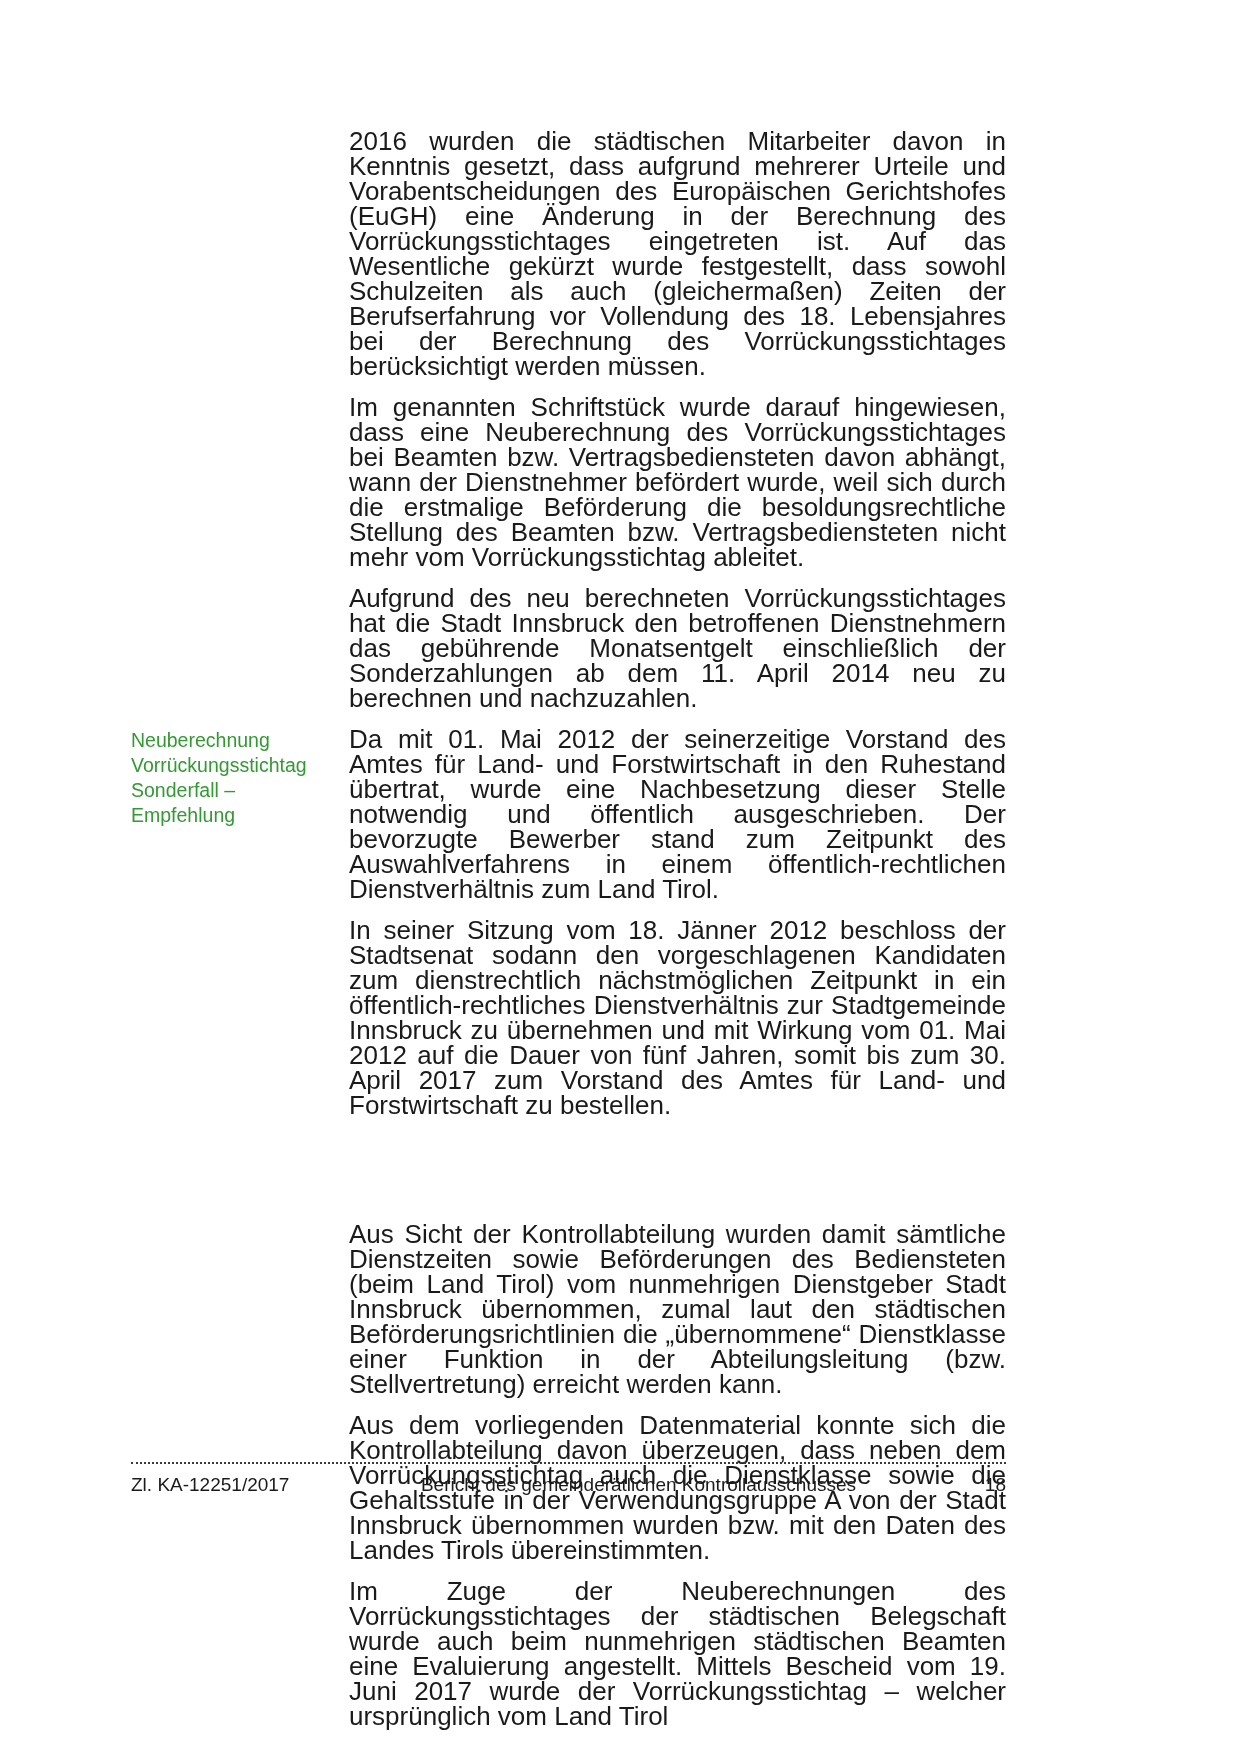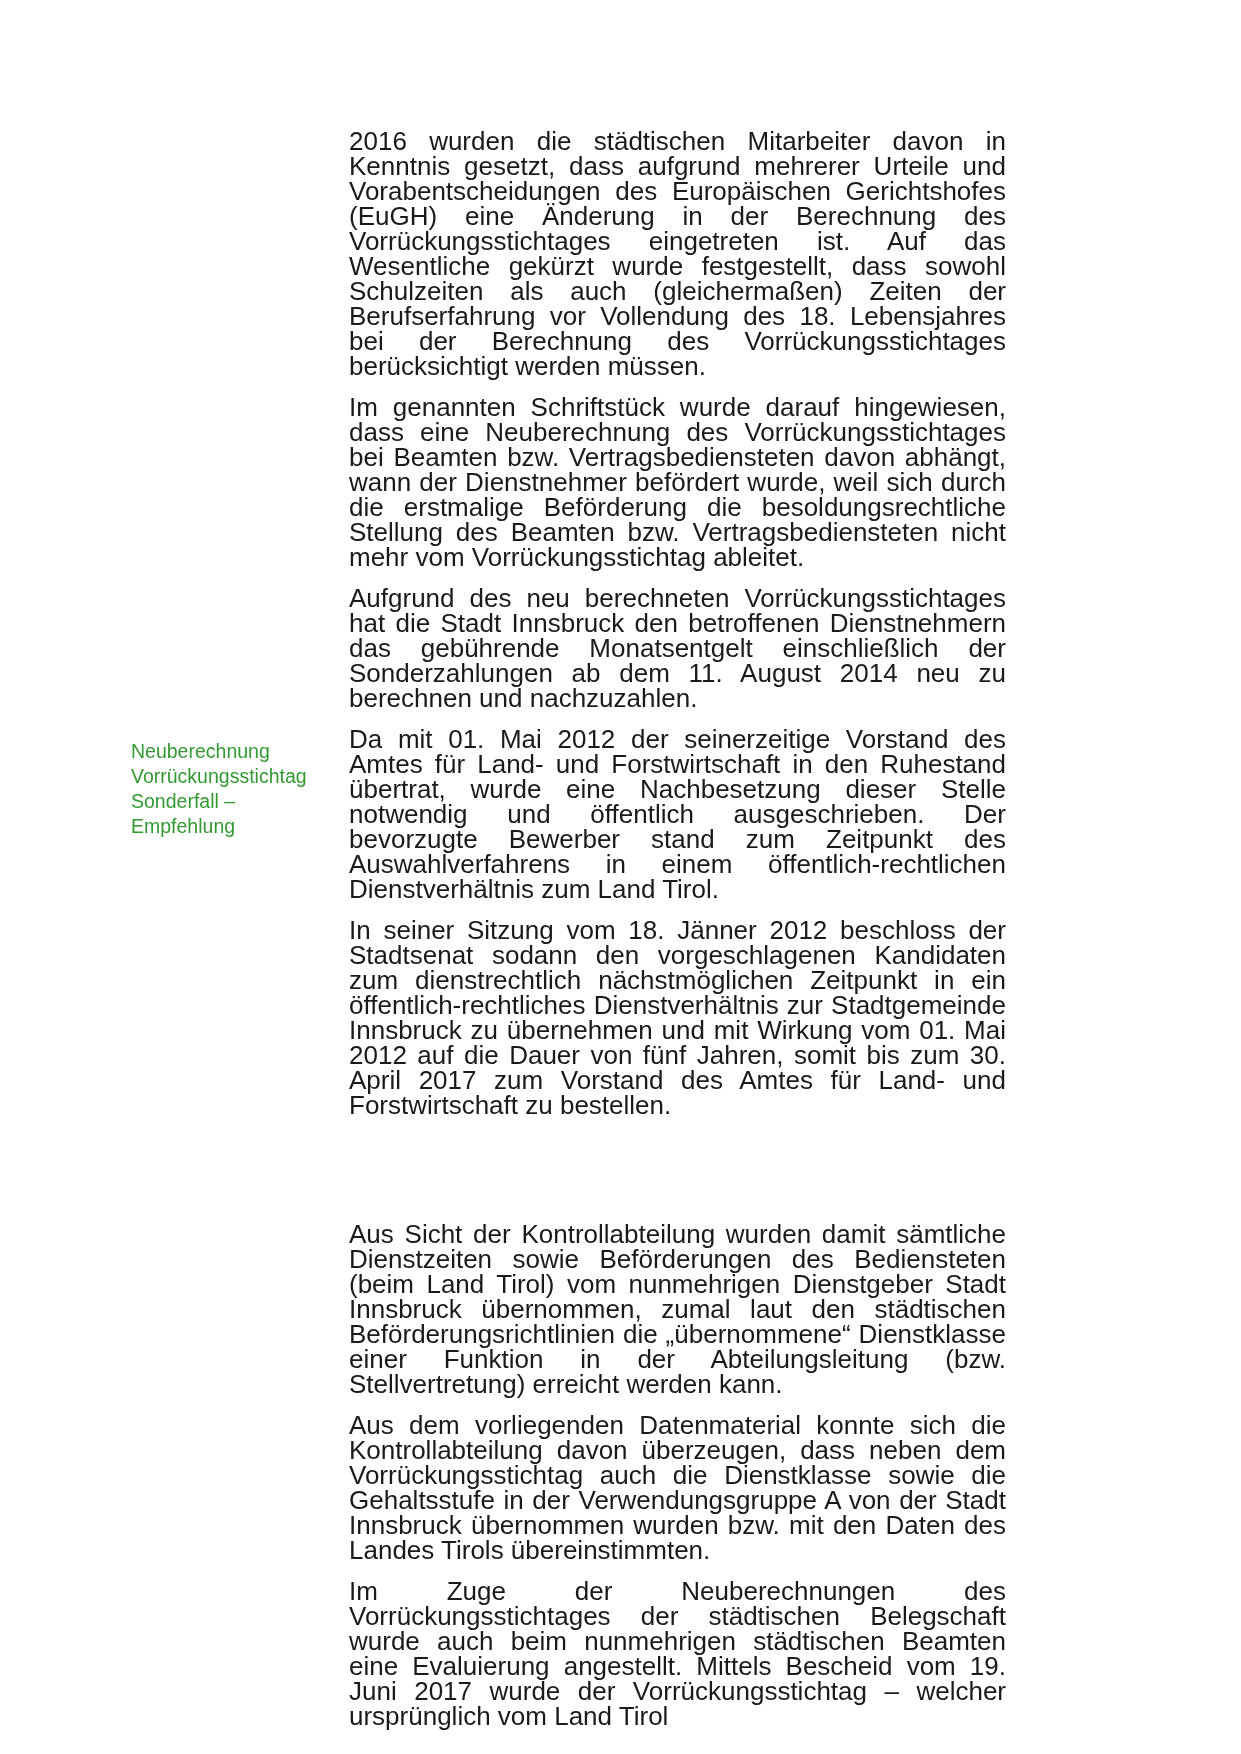--- a/index.html
+++ b/index.html
@@ -35,21 +35,21 @@
     line-height: 25px;
     text-align: justify;
     color: #1a1a1a;
   }
   .content-gap {
     height: 88px;
   }
   .margin-note {
     position: absolute;
     left: -218px;
-    top: 12px;
+    top: 1px;
     width: 212px;
     font-size: 19.5px;
     line-height: 25px;
     color: #339933;
     white-space: pre-line;
     text-align: left;
   }
   .footer {
     position: absolute;
     left: 131px;
@@ -93,21 +93,21 @@
 
     <div class="para-wrap">
       <p class="para">2016 wurden die städtischen Mitarbeiter davon in Kenntnis gesetzt, dass aufgrund mehrerer Urteile und Vorabentscheidungen des Europäischen Gerichtshofes (EuGH) eine Änderung in der Berechnung des Vorrückungsstichtages eingetreten ist. Auf das Wesentliche gekürzt wurde festgestellt, dass sowohl Schulzeiten als auch (gleichermaßen) Zeiten der Berufserfahrung vor Vollendung des 18. Lebensjahres bei der Berechnung des Vorrückungsstichtages berücksichtigt werden müssen.</p>
     </div>
 
     <div class="para-wrap">
       <p class="para">Im genannten Schriftstück wurde darauf hingewiesen, dass eine Neuberechnung des Vorrückungsstichtages bei Beamten bzw. Vertragsbediensteten davon abhängt, wann der Dienstnehmer befördert wurde, weil sich durch die erstmalige Beförderung die besoldungsrechtliche Stellung des Beamten bzw. Vertragsbediensteten nicht mehr vom Vorrückungsstichtag ableitet.</p>
     </div>
 
     <div class="para-wrap">
-      <p class="para">Aufgrund des neu berechneten Vorrückungsstichtages hat die Stadt Innsbruck den betroffenen Dienstnehmern das gebührende Monatsentgelt einschließlich der Sonderzahlungen ab dem 11. August 2014 neu zu berechnen und nachzuzahlen.</p>
+      <p class="para">Aufgrund des neu berechneten Vorrückungsstichtages hat die Stadt Innsbruck den betroffenen Dienstnehmern das gebührende Monatsentgelt einschließlich der Sonderzahlungen ab dem 11. April 2014 neu zu berechnen und nachzuzahlen.</p>
     </div>
 
     <div class="para-wrap">
       <aside class="margin-note">Neuberechnung
 Vorrückungsstichtag
 Sonderfall –
 Empfehlung</aside>
       <p class="para">Da mit 01. Mai 2012 der seinerzeitige Vorstand des Amtes für Land- und Forstwirtschaft in den Ruhestand übertrat, wurde eine Nachbesetzung dieser Stelle notwendig und öffentlich ausgeschrieben. Der bevorzugte Bewerber stand zum Zeitpunkt des Auswahlverfahrens in einem öffentlich-rechtlichen Dienstverhältnis zum Land Tirol.</p>
     </div>
 
@@ -124,14 +124,22 @@
     <div class="para-wrap">
       <p class="para">Aus dem vorliegenden Datenmaterial konnte sich die Kontrollabteilung davon überzeugen, dass neben dem Vorrückungsstichtag auch die Dienstklasse sowie die Gehaltsstufe in der Verwendungsgruppe A von der Stadt Innsbruck übernommen wurden bzw. mit den Daten des Landes Tirols übereinstimmten.</p>
     </div>
 
     <div class="para-wrap">
       <p class="para">Im Zuge der Neuberechnungen des Vorrückungsstichtages der städtischen Belegschaft wurde auch beim nunmehrigen städtischen Beamten eine Evaluierung angestellt. Mittels Bescheid vom 19. Juni 2017 wurde der Vorrückungsstichtag – welcher ursprünglich vom Land Tirol</p>
     </div>
 
   </div>
 
+  <div class="footer">
+    <div class="footer-rule"></div>
+    <div class="footer-row">
+      <span class="footer-ref">Zl. KA-12251/2017</span>
+      <span class="footer-center">Bericht des gemeinderätlichen Kontrollausschusses</span>
+      <span class="footer-page">18</span>
+    </div>
+  </div>
 
 </div>
 
 </body></html>

